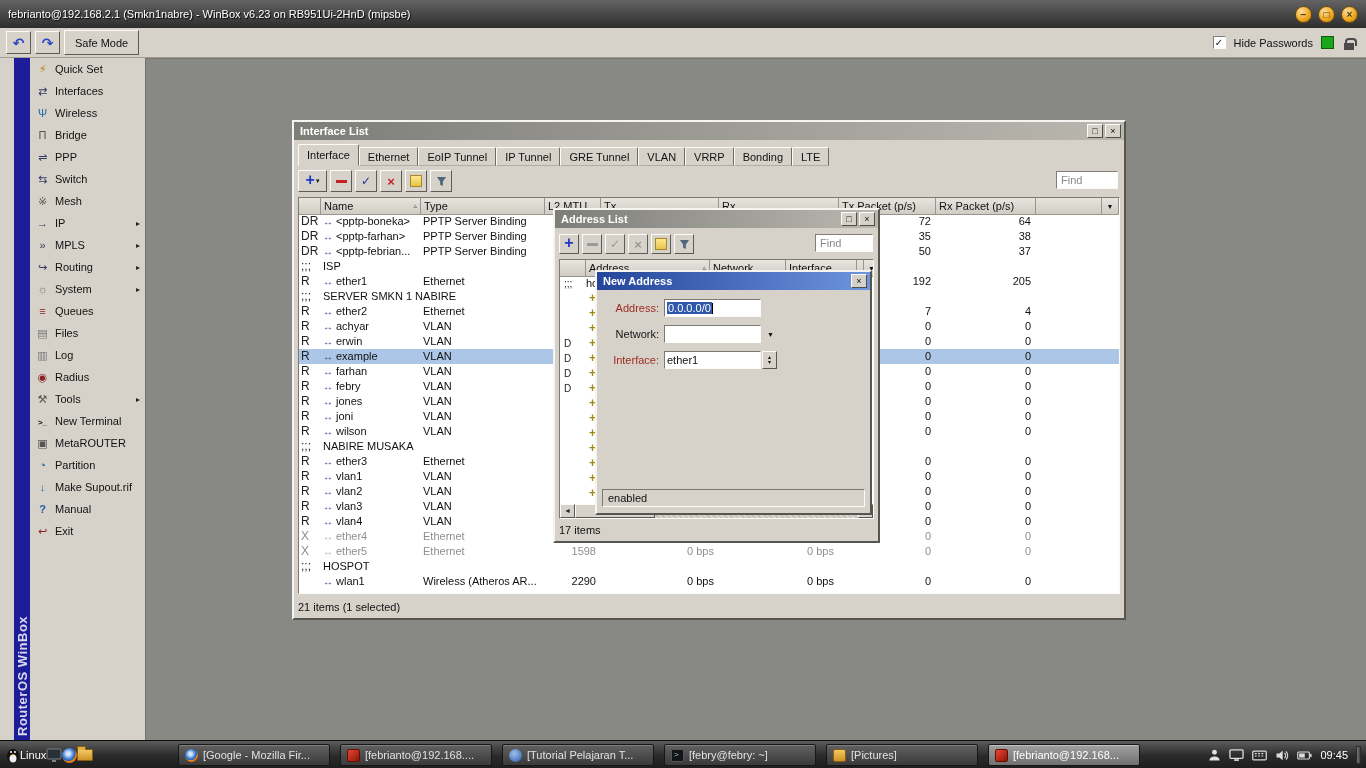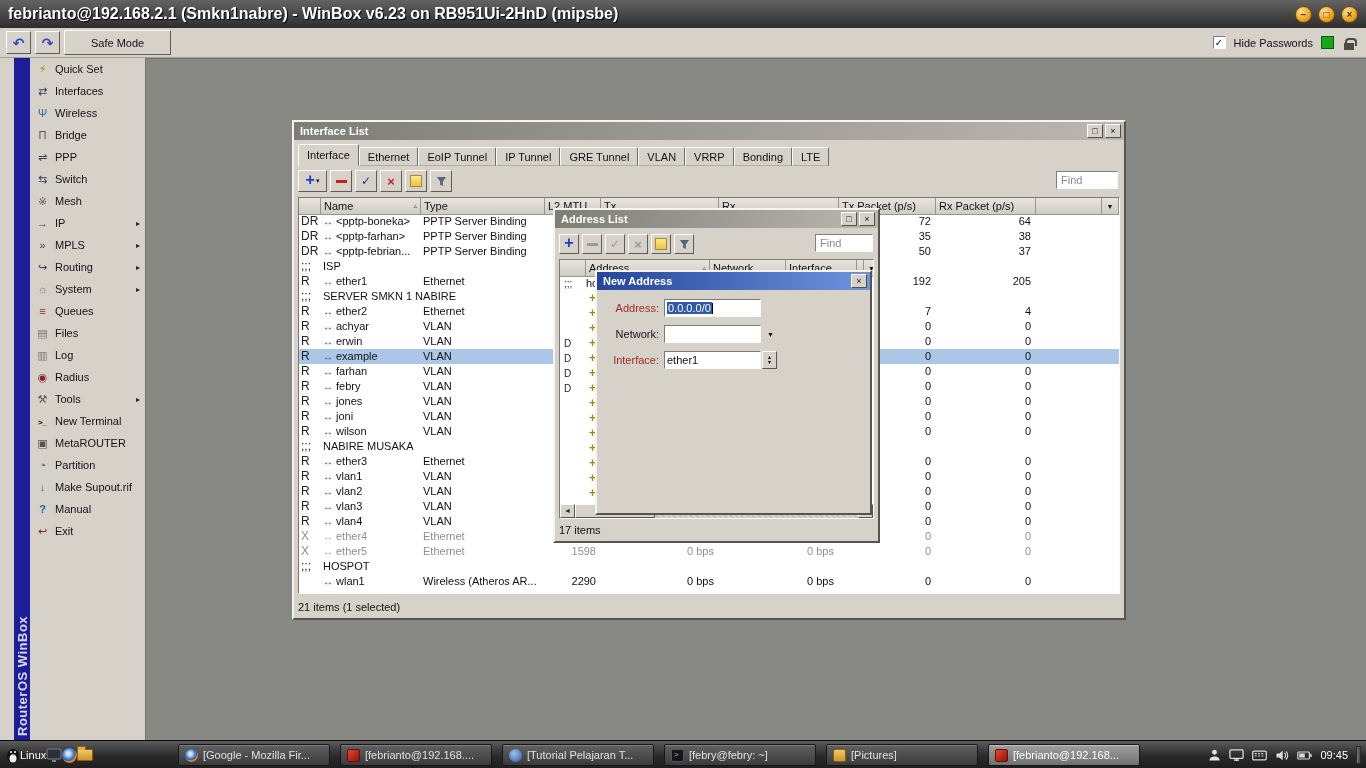--- a/index.html
+++ b/index.html
@@ -3,34 +3,34 @@
 <meta charset="utf-8">
 <style>
   *{margin:0;padding:0;box-sizing:border-box}
   html,body{width:1366px;height:768px;overflow:hidden;background:#000}
   #screen{position:relative;width:1366px;height:768px;background:#d6d2ca;
     font-family:"Liberation Sans","DejaVu Sans",sans-serif;font-size:11px;color:#111;overflow:hidden}
 
   
   .wmbar{position:absolute;left:0;top:0;width:100%;height:28px;
     background:linear-gradient(#636363,#2d2d2d);display:flex;align-items:center;padding:0 8px;z-index:50}
-  .wmtitle{color:#fff;font-size:16px;font-weight:bold;text-shadow:1px 1px 1px #000;white-space:nowrap}
+  .wmtitle{color:#fff;font-size:11px;font-weight:normal;text-shadow:1px 1px 1px #000;white-space:nowrap}
   .wmbtns{margin-left:auto;display:flex;gap:6px}
   .wmbtn{width:17px;height:17px;border-radius:50%;
     background:radial-gradient(circle at 35% 30%,#ffdd9a,#eda41c 60%,#b97c0e);
     border:1px solid #6d4d08;color:#503a06;font-size:10px;line-height:15px;text-align:center;font-weight:bold}
 
   
   .apptoolbar{position:absolute;left:0;top:28px;width:100%;height:30px;background:#d6d2ca;
     border-bottom:1px solid #a09d95;display:flex;align-items:center;padding:0 6px;gap:4px;z-index:40}
   .toolbtn{background:#d6d2ca;border:1px solid;border-color:#fcfbf7 #5c5b56 #5c5b56 #fcfbf7;
     display:inline-flex;align-items:center;justify-content:center;flex:none}
   .toolbtn.nav{width:25px;height:23px;font-size:14px}
   .blue{color:#2747c2;font-weight:bold}
-  .safemode{height:25px;padding:0 26px}
+  .safemode{height:25px;padding:0 10px}
   .tb-right{margin-left:auto;display:flex;align-items:center;gap:8px;padding-right:4px}
   .checkbox{width:13px;height:13px;background:#fff;border:1px solid;border-color:#807e78 #fcfbf7 #fcfbf7 #807e78;
     font-size:10px;line-height:11px;text-align:center;font-weight:bold}
   .green-ind{width:13px;height:13px;background:#1aa51a;border:1px solid #0b5c0b}
   .lockwrap{width:14px;height:18px;position:relative}
   .lock{position:absolute;left:2px;top:9px;width:10px;height:7px;background:#4a4a4a}
   .lock::before{content:"";position:absolute;top:-5px;left:1px;width:8px;height:6px;
     border:2px solid #4a4a4a;border-bottom:none;border-radius:4px 4px 0 0}
 
   
@@ -960,20 +960,21 @@
     <span class="dlg-input y-addr"><span class="sel">0.0.0.0/0</span><span class="caret"></span></span>
     <span class="dlg-label lab-dark y-net">Network:</span>
     <span class="dlg-input y-net"></span>
     <span class="net-dd">▼</span>
     <span class="dlg-label lab-red y-if">Interface:</span>
     <span class="dlg-input y-if">ether1</span>
     <span class="if-dd">
         <i>▴</i>
         <i>▾</i>
       </span>
+    <div class="dlg-status"><span>enabled</span></div>
   </div>
 
   <div class="taskbar">
     <div class="tb-left">
       <svg width="14" height="16" viewBox="0 0 14 16">
           <ellipse cx="7" cy="9" rx="6" ry="7" fill="#111"></ellipse>
           <ellipse cx="7" cy="11.5" rx="3.5" ry="4" fill="#eee"></ellipse>
           <circle cx="5" cy="5" r="1" fill="#fff"></circle>
           <circle cx="9" cy="5" r="1" fill="#fff"></circle>
           <path d="M5.5 7h3L7 9z" fill="#f0a020"></path>

